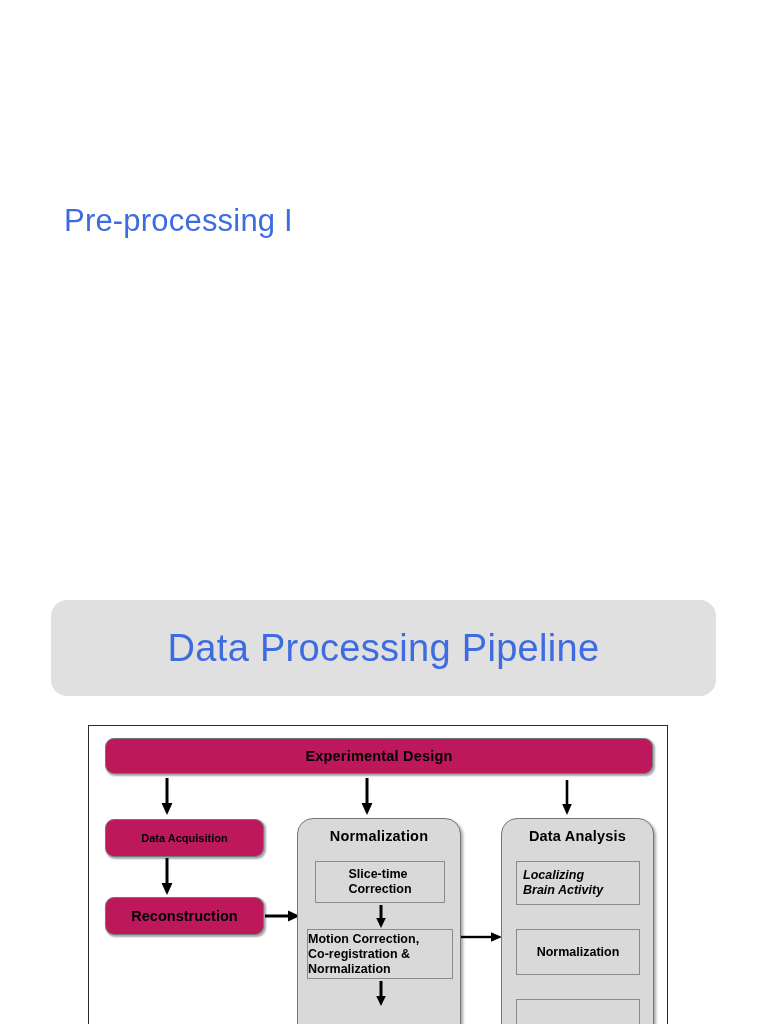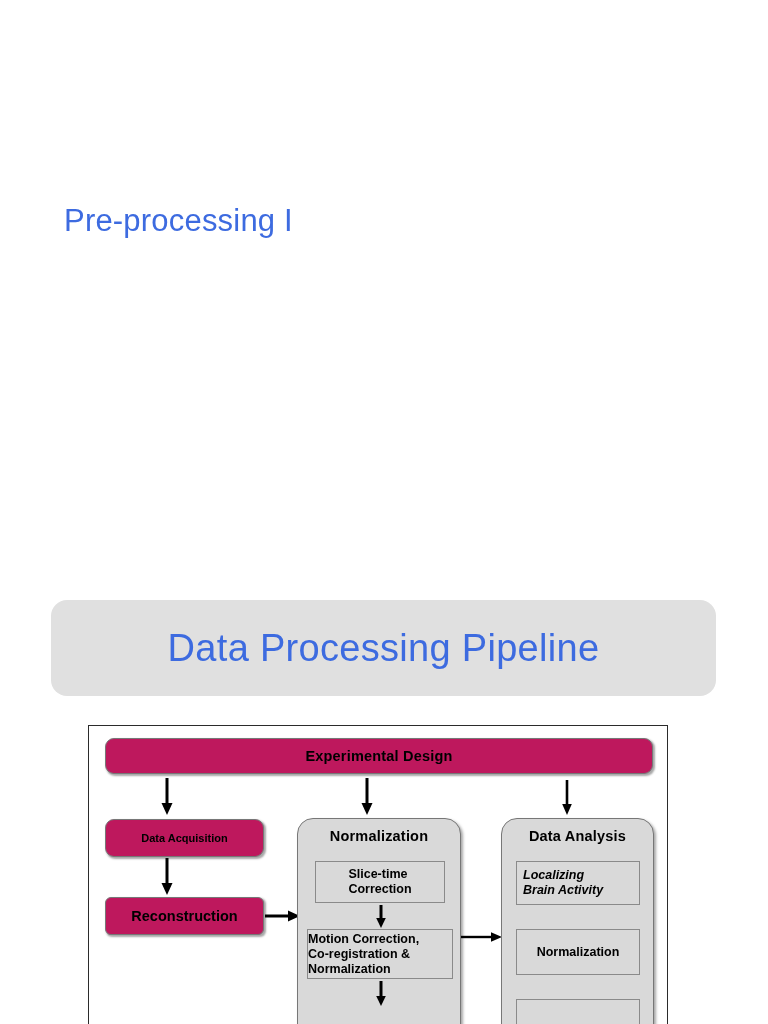--- a/index.html
+++ b/index.html
@@ -107,21 +107,20 @@
     height: 38px;
     font-size: 11px;
   }
 
   #node-reconstruction {
     left: 16px;
     top: 171px;
     width: 159px;
     height: 38px;
     font-size: 14.5px;
-    border-radius: 6px;
   }
 
   
   .group {
     position: absolute;
     box-sizing: border-box;
     background: #D9D9D9;
     border: 1.3px solid #777777;
     border-radius: 16px;
     box-shadow: 2px 2px 3px rgba(0,0,0,0.35);

